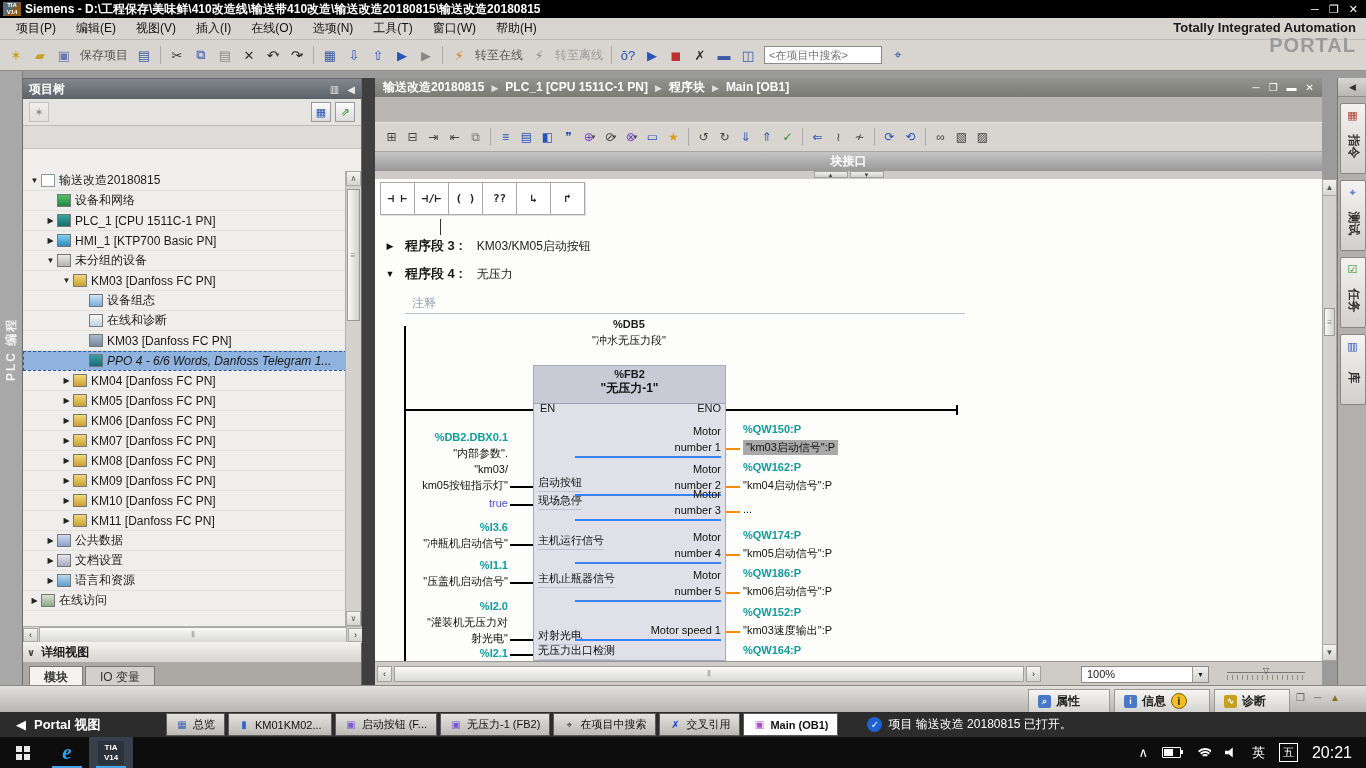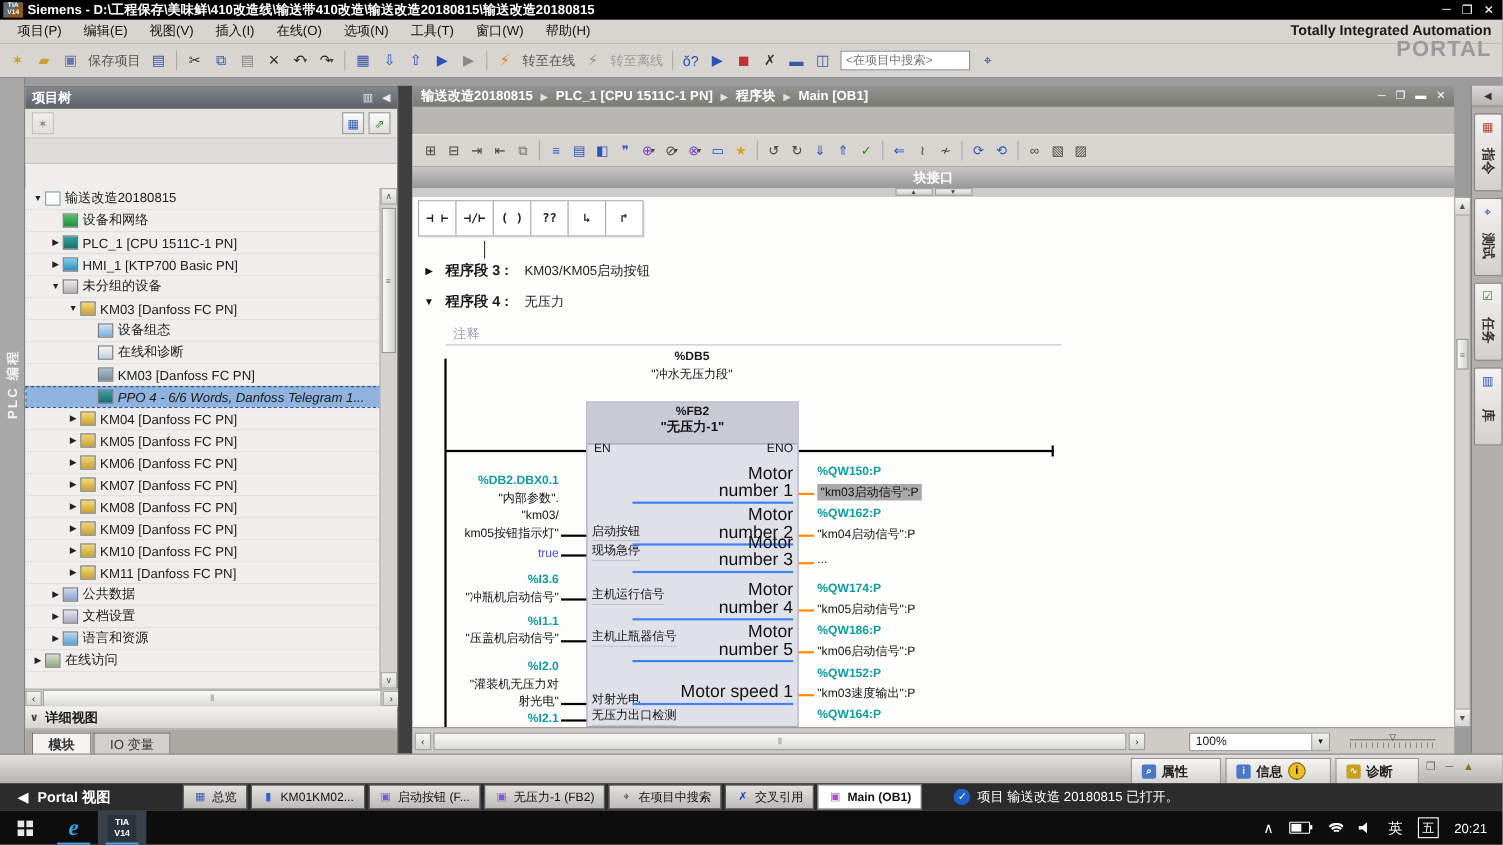--- a/index.html
+++ b/index.html
@@ -98,21 +98,21 @@
   #fb-block{position:absolute;left:158px;top:53px;width:193px;height:296px;background:#dfe0e8;border:1px solid #a8a8bc;box-sizing:border-box;}
   #fb-head{height:37px;background:#c9cad6;border-bottom:1px solid #a0a0b4;text-align:center;}
   #fb-head .fb-addr{font-weight:bold;font-size:11px;padding-top:2px;}
   #fb-head .fb-name{font-weight:bold;font-size:12px;color:#111;}
   .db-label{position:absolute;text-align:center;width:220px;left:144px;font-size:11px;}
   .op-addr{font-weight:bold;font-size:11px;}
   .op-name{font-size:11px;color:#111;}
   .op-bool{font-size:11px;}
   .in-group{position:absolute;left:0;width:133px;text-align:right;line-height:16px;}
   .pin-in{position:absolute;left:163px;font-size:11px;color:#111;border-bottom:1px solid #c2c2d2;padding-bottom:1px;}
-  .pin-out{position:absolute;width:146px;left:200px;text-align:right;font-size:16px;line-height:16px;color:#111;}
+  .pin-out{position:absolute;width:146px;left:200px;text-align:right;font-size:11px;line-height:16px;color:#111;}
   .pin-out .u{border-bottom:2px solid #3b82f6;padding-bottom:1px;}
   .out-op{position:absolute;left:368px;white-space:nowrap;}
   .sel-name{background:#a9a9a9;padding:0 3px;}
   .en-lbl{position:absolute;left:165px;top:90px;font-size:11px;}
   .eno-lbl{position:absolute;left:300px;top:90px;font-size:11px;width:46px;text-align:right;}
   
   #ed-bottom{position:absolute;left:0;top:583px;width:100%;height:24px;background:#cfccc8;border-top:1px solid #9a9894;display:flex;align-items:center;}
   .eb-btn{width:15px;height:16px;background:linear-gradient(#f6f6f4,#d6d6d2);border:1px solid #a0a09c;display:flex;align-items:center;justify-content:center;font-size:9px;box-sizing:border-box;}
   #eb-track{width:630px;height:16px;margin:0 2px;background:linear-gradient(#fafaf8,#dadad6);border:1px solid #a0a09c;display:flex;align-items:center;justify-content:center;color:#888;font-size:8px;box-sizing:border-box;}
   #zoom-select{width:128px;height:17px;background:#fff;border:1px solid #8a8a8a;margin-left:40px;display:flex;align-items:center;font-size:11px;padding-left:5px;box-sizing:border-box;}
@@ -164,21 +164,21 @@
   #battery{width:17px;height:9px;border:1px solid #fff;border-radius:1px;position:relative;}
   #battery:after{content:"";position:absolute;right:-3px;top:2px;width:2px;height:4px;background:#fff;}
   #battery .fill{position:absolute;left:1px;top:1px;bottom:1px;width:9px;background:#fff;}
   #wifi{width:16px;height:11px;position:relative;overflow:hidden;}
   #wifi span{position:absolute;border:2px solid #fff;border-radius:50%;border-bottom-color:transparent;border-left-color:transparent;border-right-color:transparent;transform:rotate(0deg);}
   #wifi .w1{width:16px;height:16px;left:0;top:1px;}
   #wifi .w2{width:10px;height:10px;left:3px;top:4px;}
   #wifi .w3{width:4px;height:4px;left:6px;top:7px;}
   #speaker{width:13px;height:11px;background:#fff;clip-path:polygon(0 35%,30% 35%,60% 5%,60% 95%,30% 65%,0 65%);}
   #ime-box{width:17px;height:17px;border:1px solid #fff;display:flex;align-items:center;justify-content:center;font-size:11px;}
-  #clock{font-size:12px;}
+  #clock{font-size:16px;}
 </style>
 </head>
 <body>
 
 <div id="titlebar">
   <div id="tia-logo">TIA<br>V14</div>
   <div id="win-title">Siemens  -  D:\工程保存\美味鲜\410改造线\输送带410改造\输送改造20180815\输送改造20180815</div>
   <div class="winbtns">
     <span>─</span>
     <span>❐</span>

